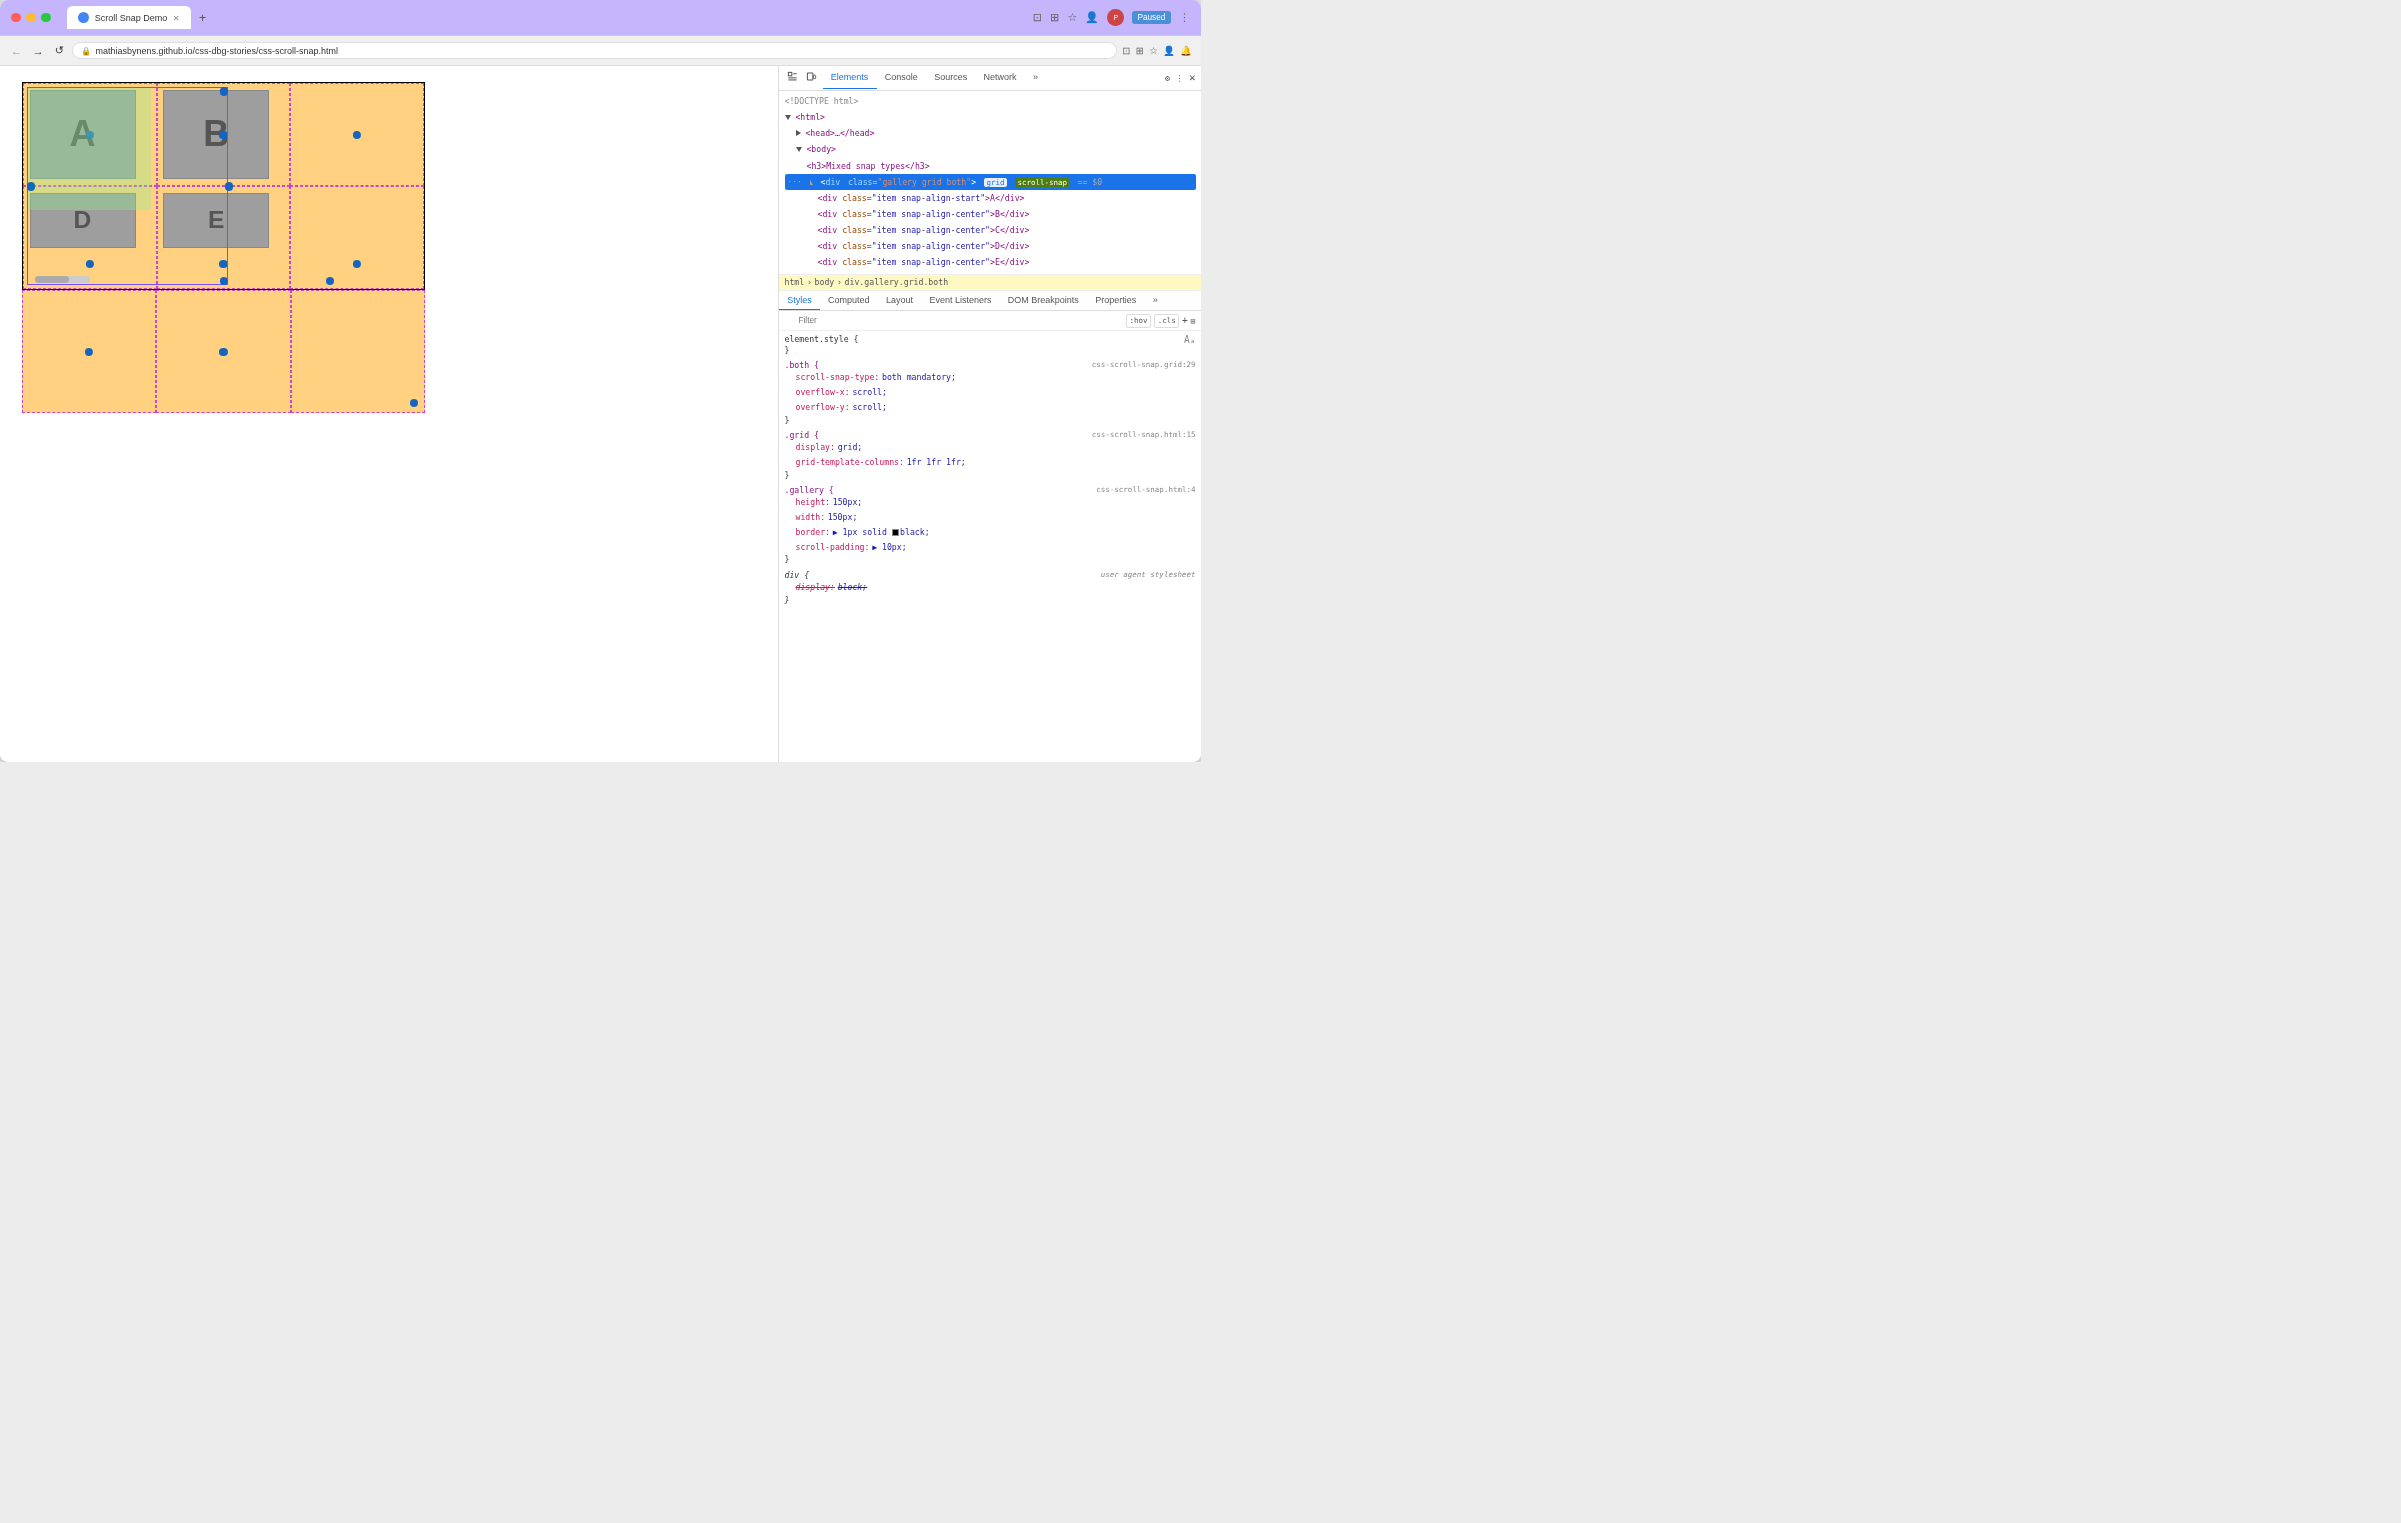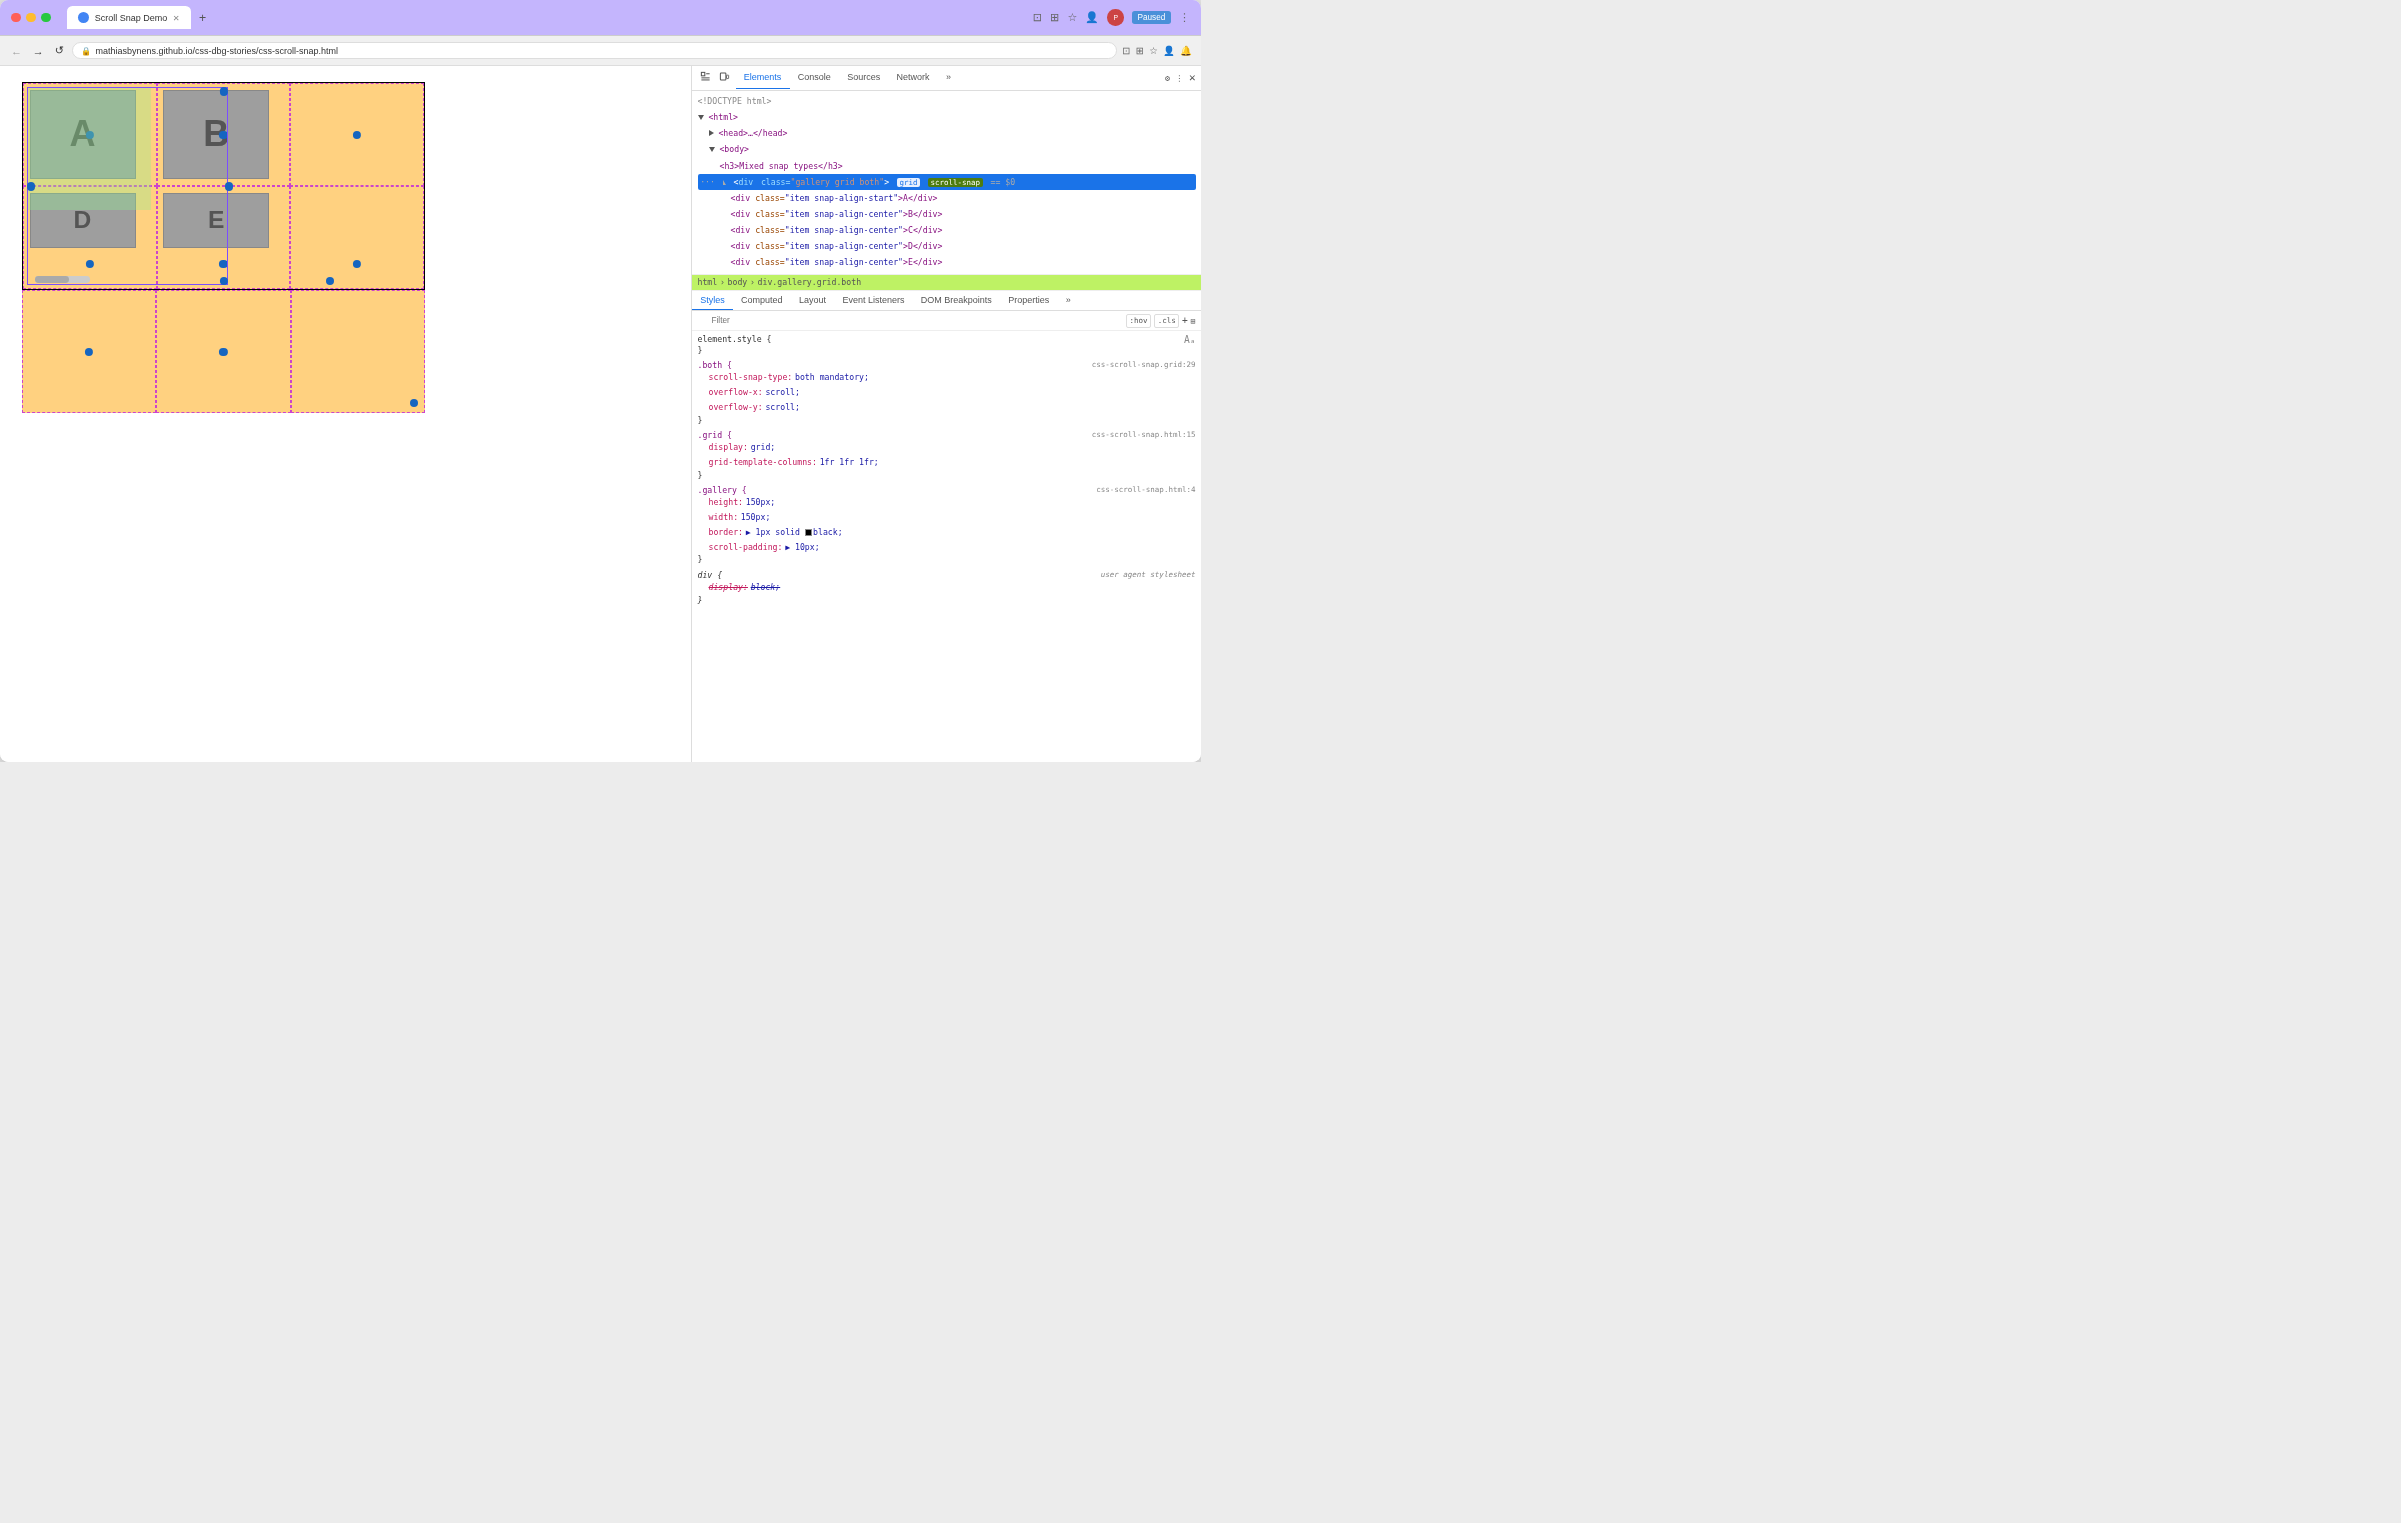--- a/index.html
+++ b/index.html
@@ -38,21 +38,21 @@
     .paused-btn { background: #4a90d9; color: #fff; border-radius: 2.7px; padding: 2px 5.5px; font-size: 8.2px; }
 
     
     .content-area { display: flex; flex: 1; overflow: hidden; }
 
     
     .page-content { flex: 1; background: #ffffff; padding: 16.4px 22px; overflow-y: auto; }
     .page-title { font-size: 22px; font-weight: 700; color: #000; margin-bottom: 16.4px; }
 
     
-    .devtools-panel { width: 510px; background: #ffffff; border-left: 0.7px solid #ddd; display: flex; flex-direction: column; font-family: 'Menlo', 'Monaco', monospace; font-size: 8.2px; }
+    .devtools-panel { width: 423px; background: #ffffff; border-left: 0.7px solid #ddd; display: flex; flex-direction: column; font-family: 'Menlo', 'Monaco', monospace; font-size: 8.2px; }
 
     
     .dt-toolbar { display: flex; align-items: center; padding: 0 5.5px; border-bottom: 0.7px solid #ddd; height: 24.6px; gap: 2.7px; }
     .dt-icon-btn { color: #555; font-size: 9.6px; cursor: pointer; padding: 2.7px; border-radius: 2px; }
     .dt-tabs { display: flex; align-items: center; flex: 1; }
     .dt-tab { padding: 5.5px 8.2px; font-size: 9px; color: #555; cursor: pointer; border-bottom: 1.4px solid transparent; font-family: -apple-system, sans-serif; }
     .dt-tab.active { color: #1a73e8; border-bottom: 1.4px solid #1a73e8; }
     .dt-gear { color: #555; cursor: pointer; }
 
     
@@ -63,21 +63,21 @@
     .attr-name { color: #994500; }
     .attr-val { color: #1a1aa6; }
     .comment { color: #888; }
     .indent1 { padding-left: 11px; }
     .indent2 { padding-left: 22px; }
     .indent3 { padding-left: 33px; }
     .badge { background: #e8f0fe; color: #1a73e8; border-radius: 2px; padding: 0 2.7px; font-size: 7.5px; margin-left: 2.7px; }
     .badge-purple { background: #4d7c0f; color: #fff; border-radius: 2px; padding: 0 2.7px; font-size: 7.5px; margin-left: 2.7px; cursor: pointer; }
 
     
-    .breadcrumb { padding: 2.7px 5.5px; border-bottom: 0.7px solid #eee; font-size: 8.2px; color: #555; display: flex; gap: 2.7px; align-items: center; background: #bef264; }
+    .breadcrumb { padding: 2.7px 5.5px; border-bottom: 0.7px solid #eee; font-size: 8.2px; color: #555; display: flex; gap: 2.7px; align-items: center; background: #fef9c3; }
     .bc-item { color: #555; cursor: pointer; }
 
     
     .styles-tabs { display: flex; border-bottom: 0.7px solid #ddd; }
     .styles-tab { padding: 4.1px 8.2px; font-size: 9px; color: #555; cursor: pointer; border-bottom: 1.4px solid transparent; font-family: -apple-system, sans-serif; }
     .styles-tab.active { color: #1a73e8; border-bottom: 1.4px solid #1a73e8; }
 
     
     .styles-filter { display: flex; align-items: center; padding: 2.7px 5.5px; border-bottom: 0.7px solid #eee; gap: 2.7px; }
     .filter-input { flex: 1; border: none; outline: none; font-size: 8.2px; color: #333; background: transparent; margin-left: 14px; }

